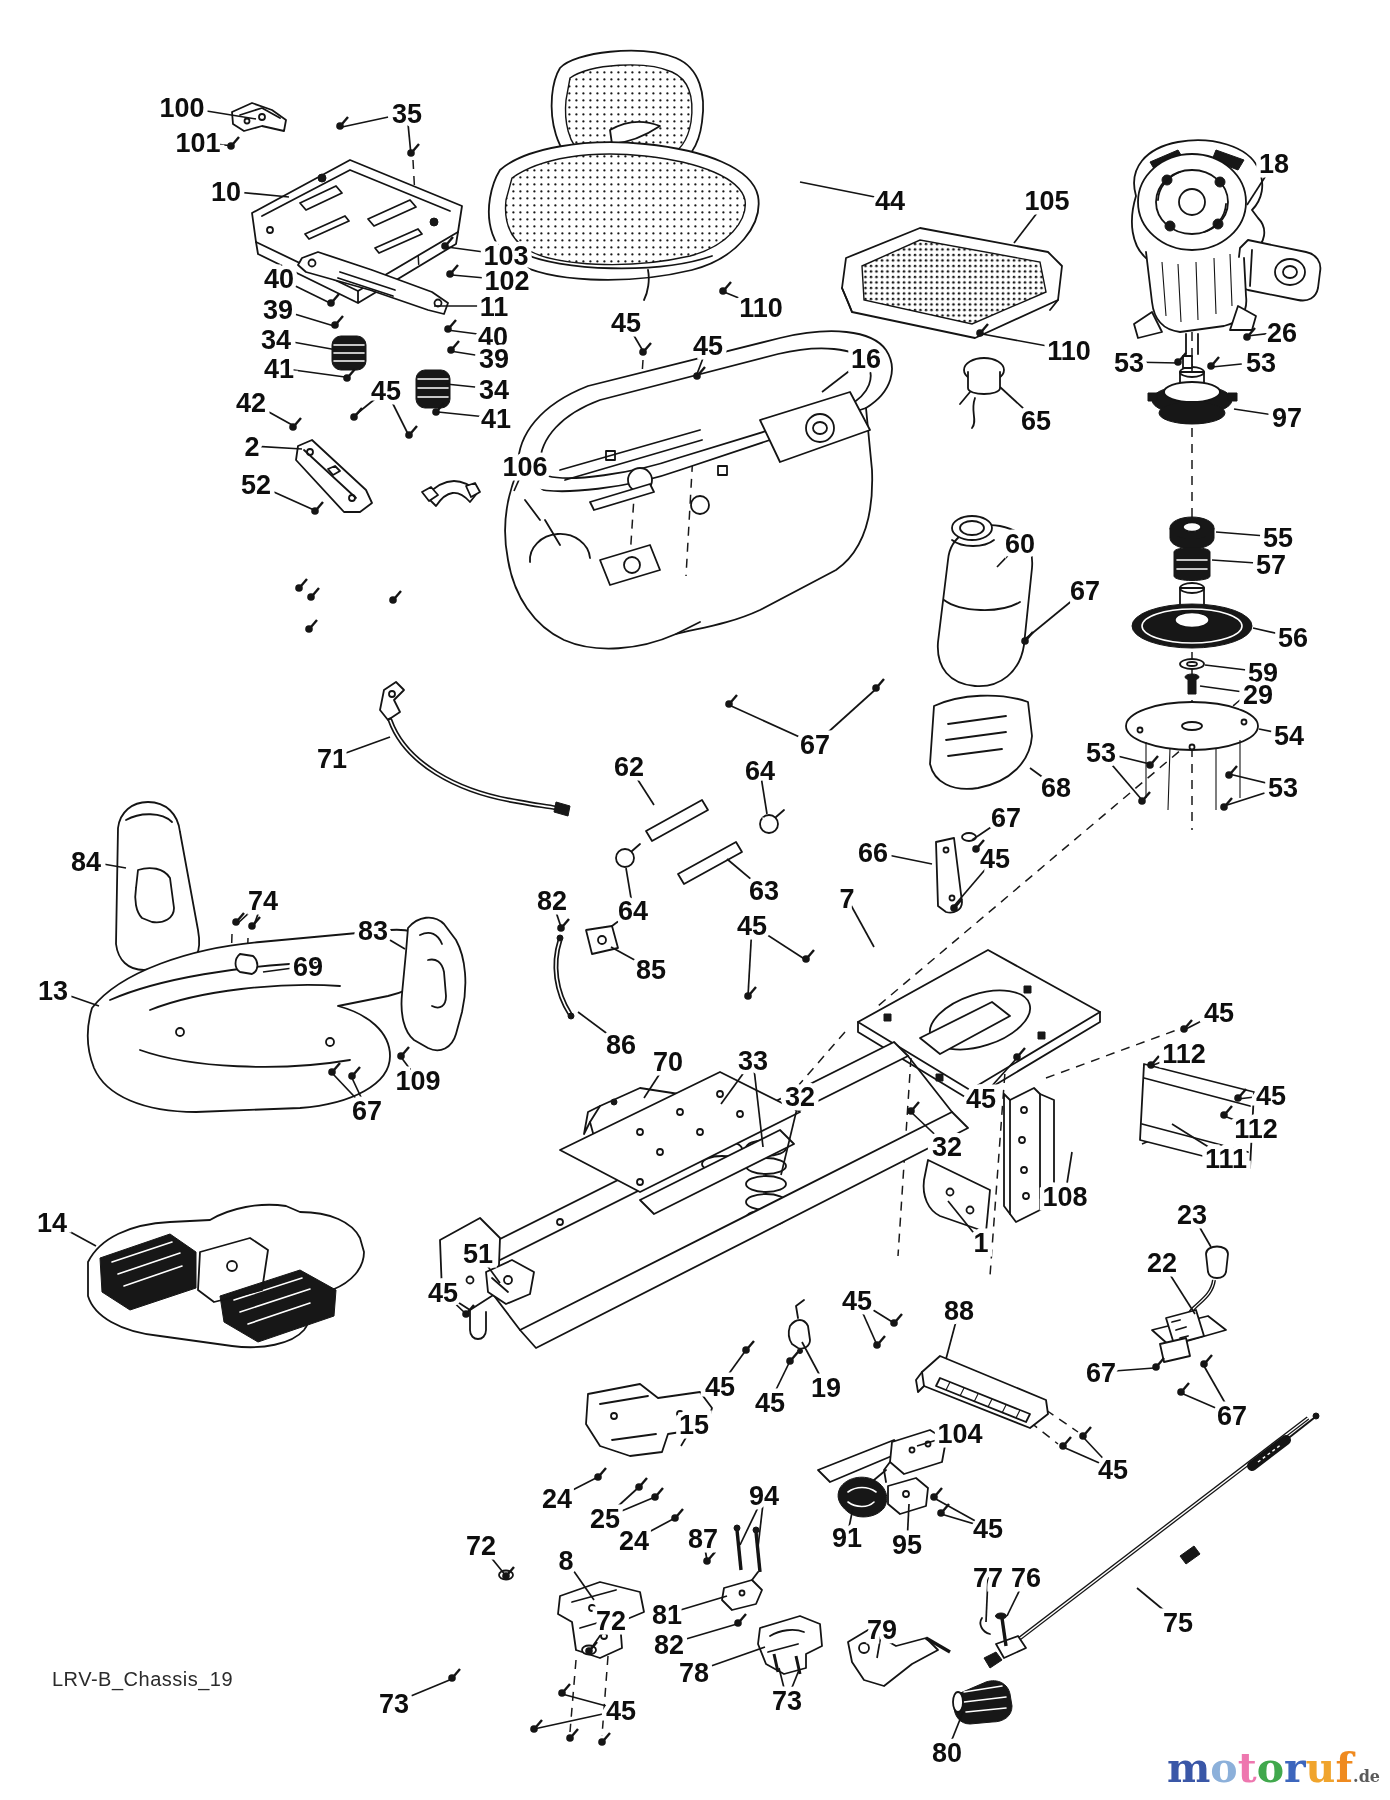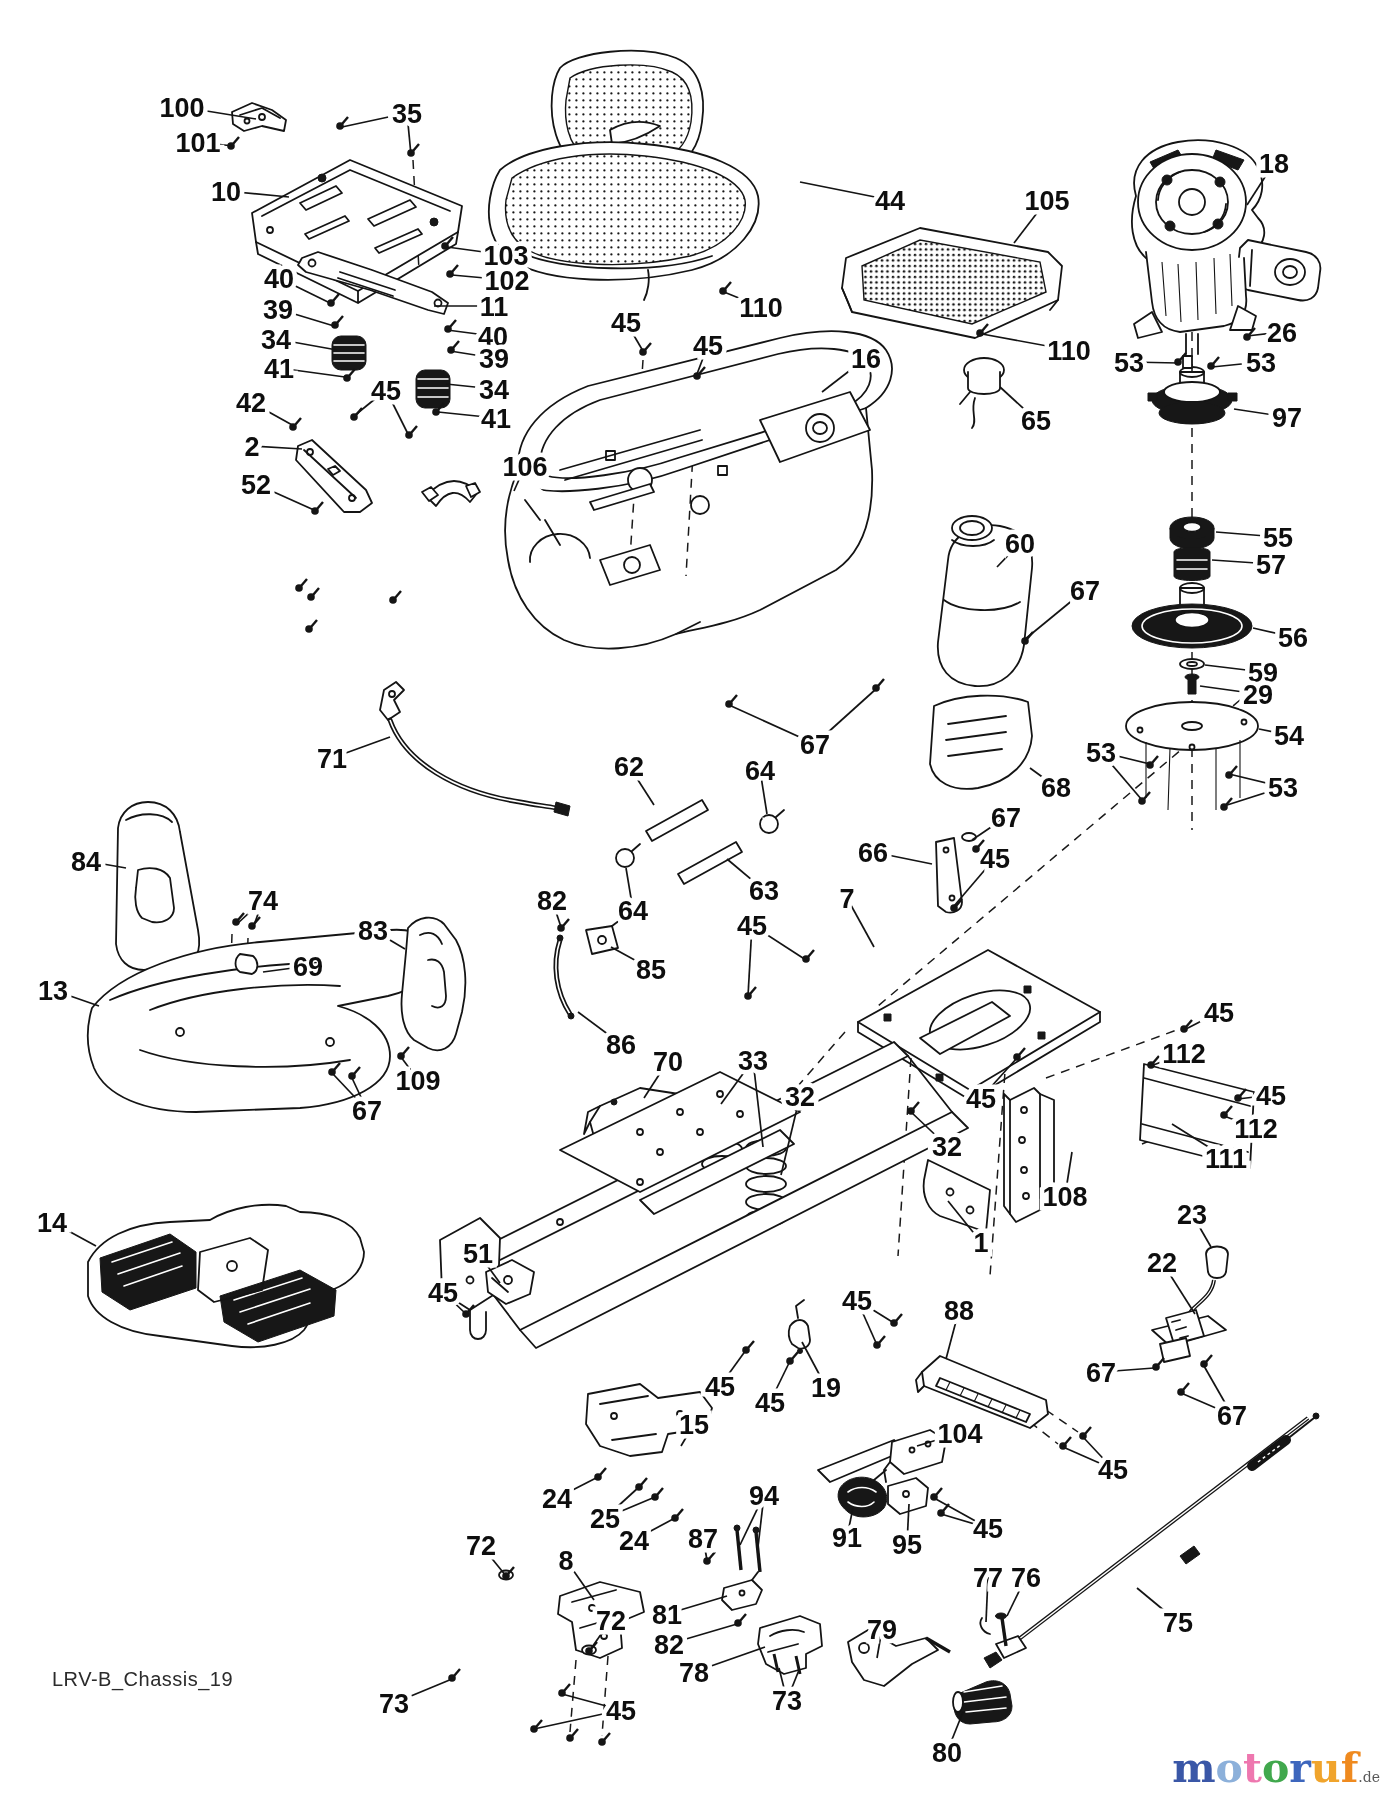--- a/index.html
+++ b/index.html
@@ -12,21 +12,21 @@
   .thin{fill:none;stroke:#141414;stroke-width:1.1;}
   .wln{fill:none;stroke:#ffffff;stroke-width:1.6;stroke-linecap:round;}
   .dash{fill:none;stroke:#1a1a1a;stroke-width:1.5;stroke-dasharray:9 7;}
   .leader{stroke:#141414;stroke-width:1.7;fill:none;}
   text.callout{font-family:"Liberation Sans",sans-serif;font-size:27px;font-weight:700;
        fill:#0e0e0e;stroke:#ffffff;stroke-width:9px;paint-order:stroke;text-anchor:middle;}
   #footer-code{position:absolute;left:52px;top:1668px;font-size:20px;color:#2b2b2b;
        font-family:"Liberation Sans",sans-serif;letter-spacing:.5px;text-align:center;}
   #logo{position:absolute;right:10px;top:1748px;font-family:"DejaVu Serif",serif;
        font-weight:700;font-size:41px;line-height:1;}
-  #logo .suffix{font-size:14px;font-weight:400;}
+  #logo .suffix{font-size:16px;font-weight:700;}
 </style>
 </head>
 <body>
 
 <svg id="art" width="1390" height="1800" viewBox="0 0 1390 1800">
   <defs>
     <pattern id="dots" width="7" height="7" patternUnits="userSpaceOnUse">
       <circle cx="2.4" cy="2.4" r="1.15" fill="#161616"></circle>
     </pattern>
     <pattern id="dots2" width="5.5" height="5.5" patternUnits="userSpaceOnUse">

